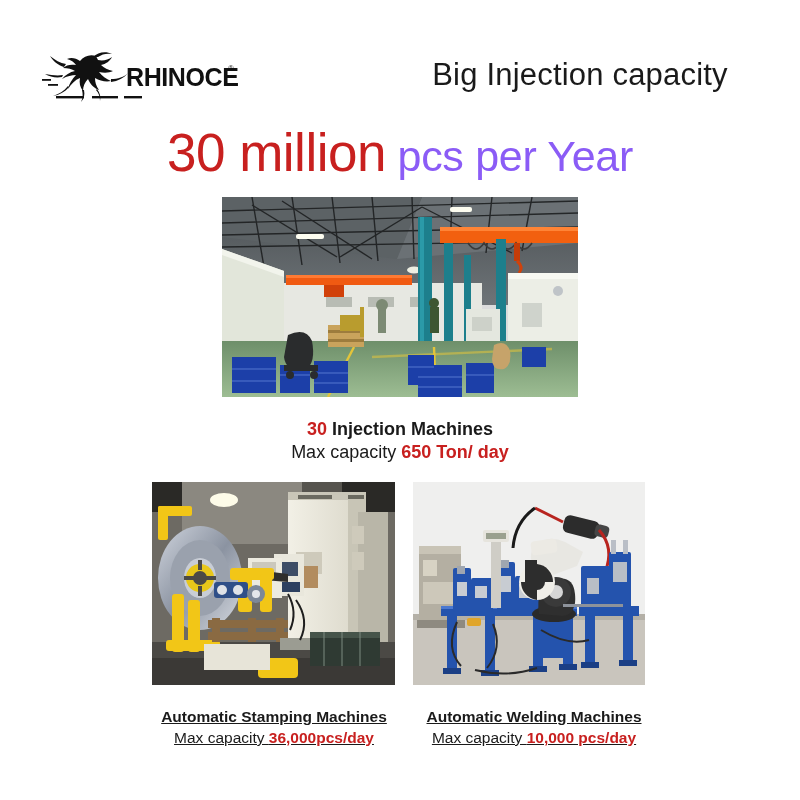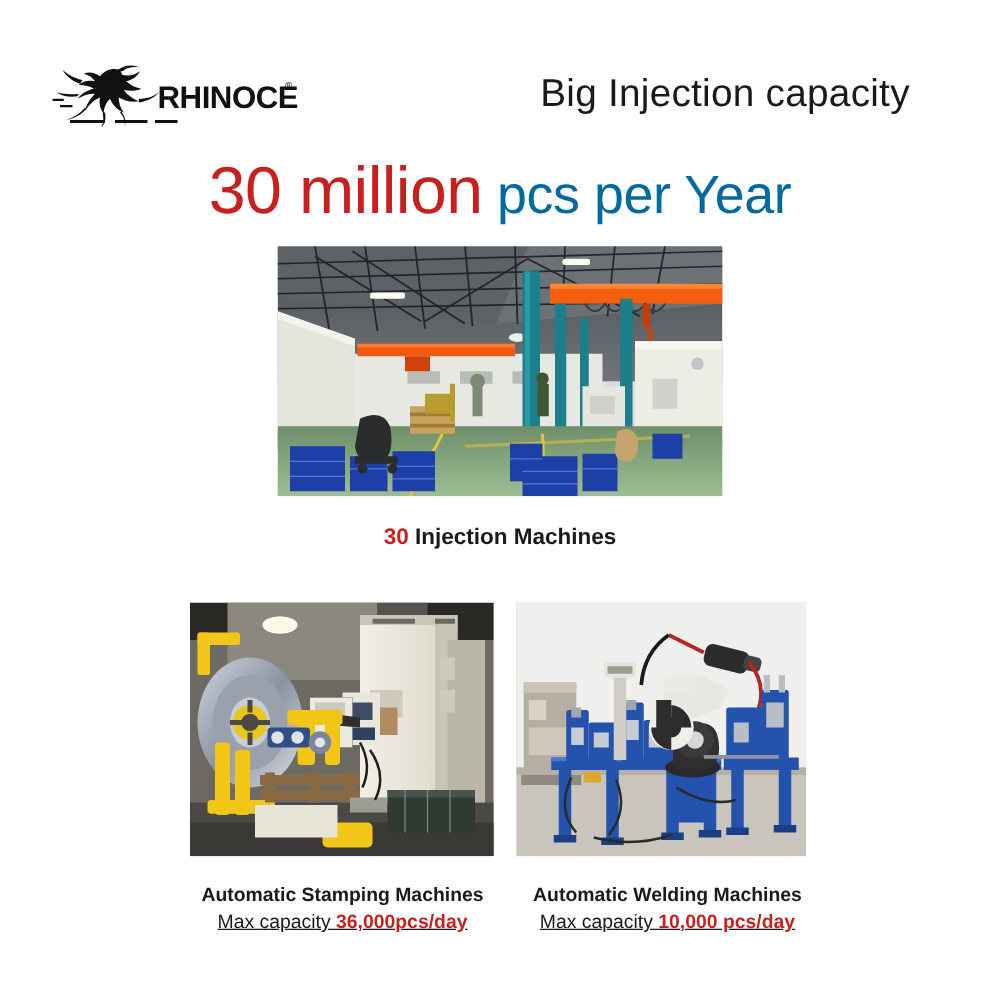--- a/index.html
+++ b/index.html
@@ -26,21 +26,21 @@
 
   
   .headline{
     position:absolute;left:0;top:122px;width:800px;
     text-align:center;white-space:nowrap;
   }
   .headline .big{
     font-size:53px;color:#c8201f;letter-spacing:-.5px;
   }
   .headline .rest{
-    font-size:43px;color:#0369a1;letter-spacing:-.3px;
+    font-size:43px;color:#8b5cf6;letter-spacing:-.3px;
   }
 
   
   .photo{position:absolute;overflow:hidden;background:#dcdcdc;}
 
   .photo-factory{left:222px;top:197px;width:356px;height:200px;}
   .photo-stamping{left:152px;top:482px;width:243px;height:203px;}
   .photo-welding{left:413px;top:482px;width:232px;height:203px;}
 
   .photo svg{display:block;width:100%;height:100%;}
@@ -48,21 +48,21 @@
   
   .cap{position:absolute;text-align:center;white-space:nowrap;}
   .cap .l1{font-size:18px;font-weight:bold;color:#1a1a1a;line-height:23px;}
   .cap .l2{font-size:18px;color:#1a1a1a;line-height:23px;}
   .cap .red{color:#c8201f;font-weight:bold;}
   .cap .bk{color:#1a1a1a;font-weight:bold;}
 
   .cap-injection{left:0;top:418px;width:800px;}
   .cap-stamping{left:140px;top:706px;width:268px;}
   .cap-welding{left:400px;top:706px;width:268px;}
-  .cap-stamping .l1,.cap-welding .l1{font-size:15.5px;line-height:21px;}
+  .cap-stamping .l1,.cap-welding .l1{font-size:15.5px;line-height:21px;text-decoration:underline;}
   .cap-stamping .l2,.cap-welding .l2{font-size:15.5px;line-height:21px;text-decoration:underline;}
 </style>
 </head>
 <body>
 
 <div class="page">
 
   <div class="header">
 
     <div class="logo">
@@ -459,20 +459,23 @@
         <path d="M62 188 q32 8 62 -2"></path>
       </g>
       <rect x="54" y="136" width="14" height="8" rx="2" fill="#e0a52a"></rect>
     </svg>
   </div>
 
   <div class="cap cap-injection">
     <div class="l1">
       <span class="red">30</span><span class="bk"> Injection Machines</span>
     </div>
+    <div class="l2">
+      <span>Max capacity </span><span class="red">650 Ton/ day</span>
+    </div>
   </div>
 
   <div class="cap cap-stamping">
     <div class="l1">Automatic Stamping Machines</div>
     <div class="l2">
       <span>Max capacity </span><span class="red">36,000pcs/day</span>
     </div>
   </div>
 
   <div class="cap cap-welding">

